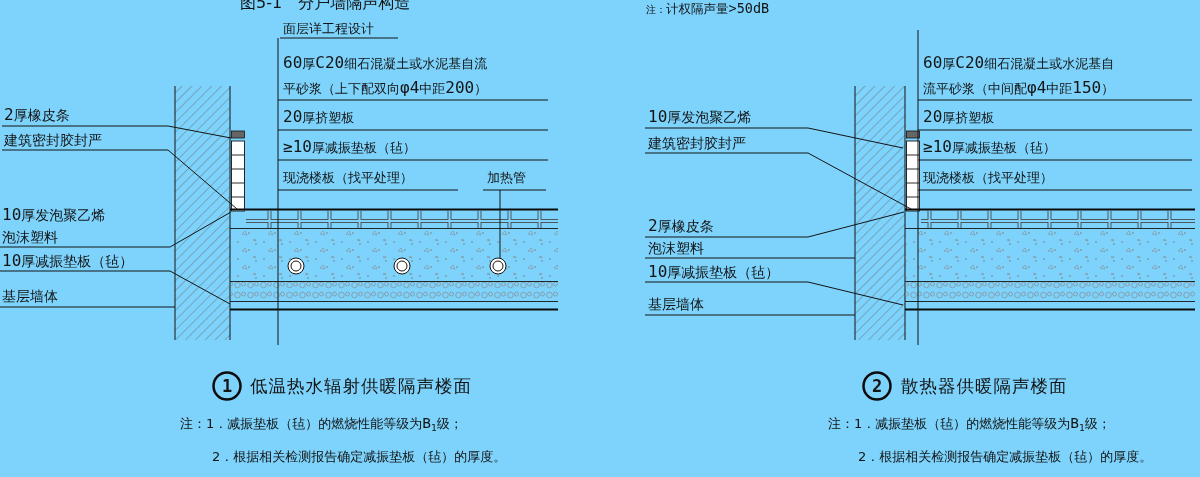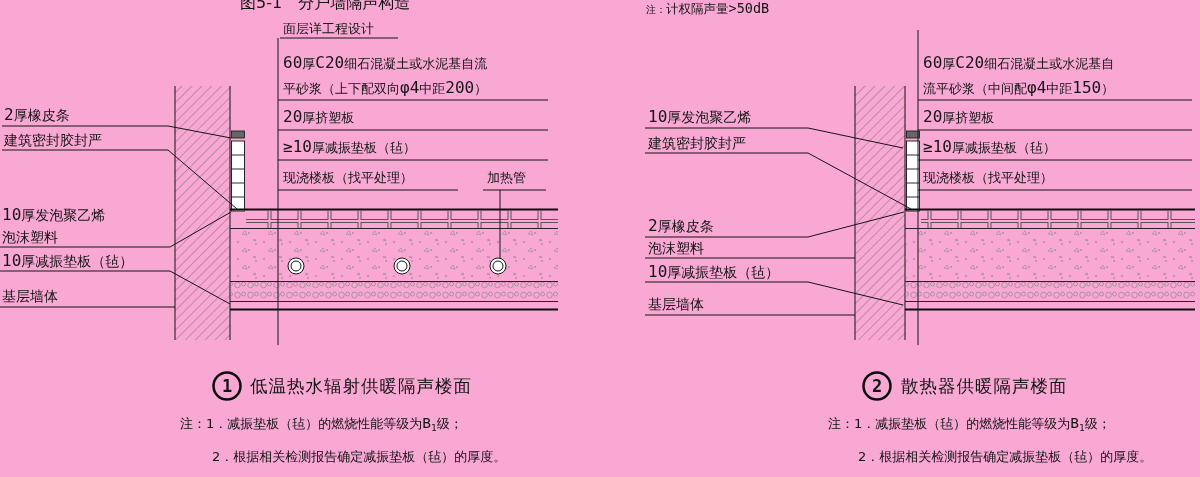--- a/index.html
+++ b/index.html
@@ -1,16 +1,16 @@
 <!DOCTYPE html>
 <html><head>
 <meta charset="utf-8">
 <style>
   html,body{margin:0;padding:0;background:#ffffff}
-  .canvas{position:relative;width:1200px;height:477px;background:#f9a8d4;overflow:hidden}
+  .canvas{position:relative;width:1200px;height:477px;background:#7dd3fc;overflow:hidden}
   svg{display:block}
   svg text{font-family:"DejaVu Sans",sans-serif;fill:#141414}
   .t13{font-size:13px}
   .t14{font-size:14px}
   .t16{font-size:16px}
   .cap{font-size:17.5px;letter-spacing:1px}
   tspan.zh{font-size:13px}
   tspan.num{font-size:16px;font-family:"DejaVu Sans Mono",monospace}
   text.side tspan.zh{font-size:14px}
   text.side tspan.num{font-size:16px}

